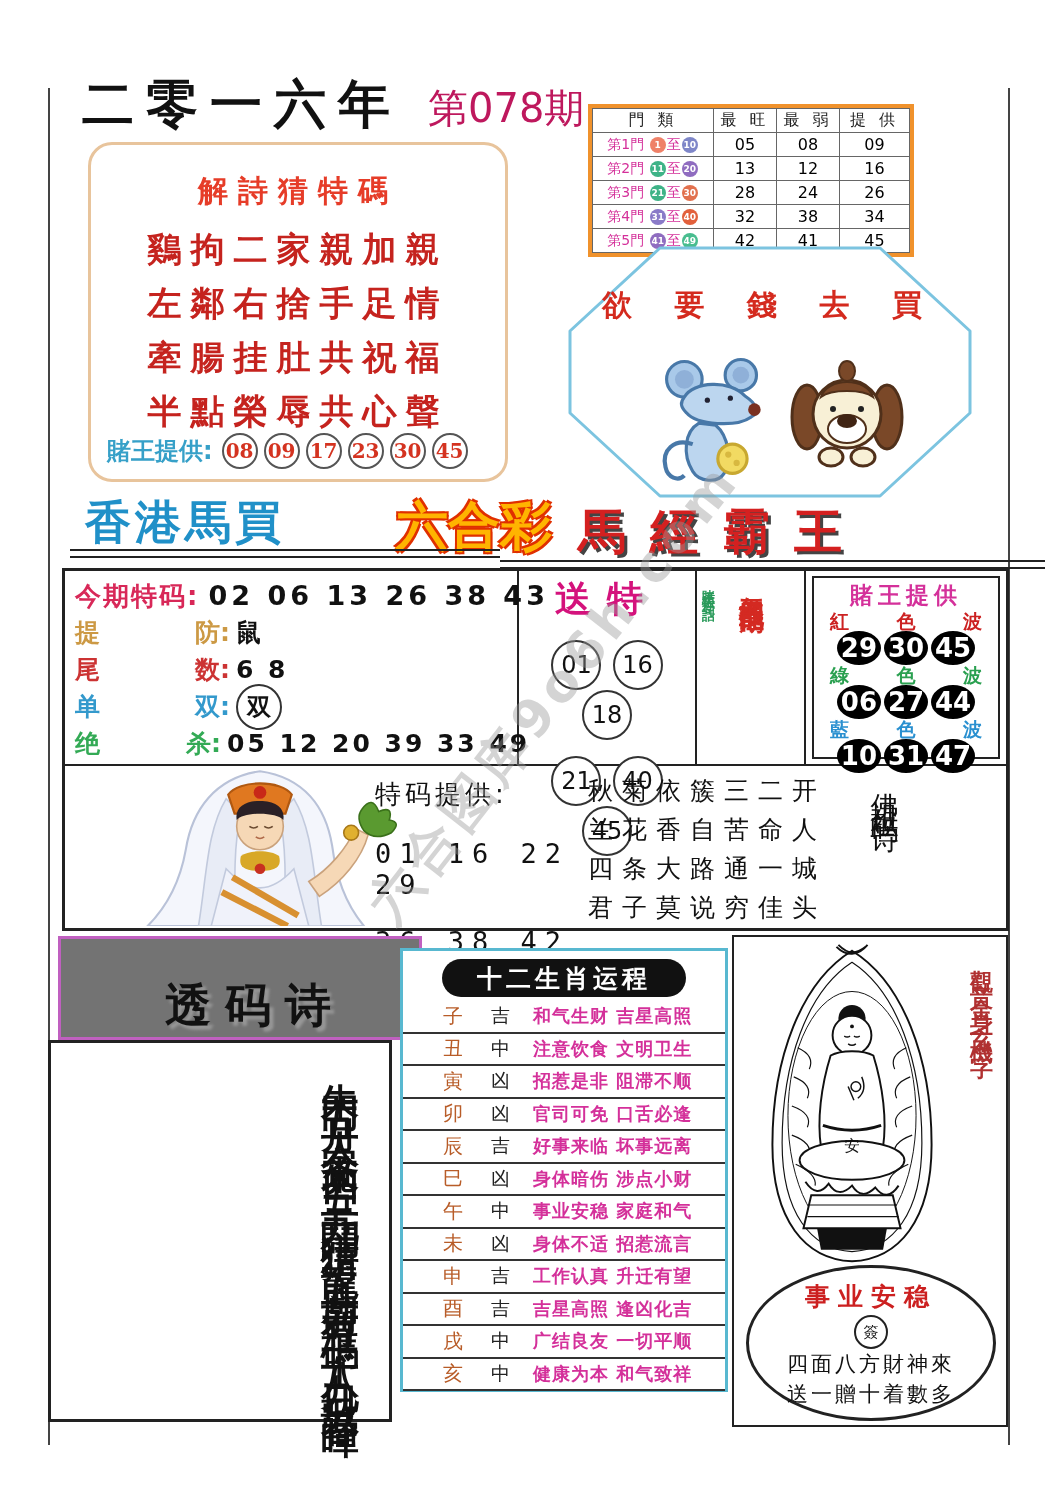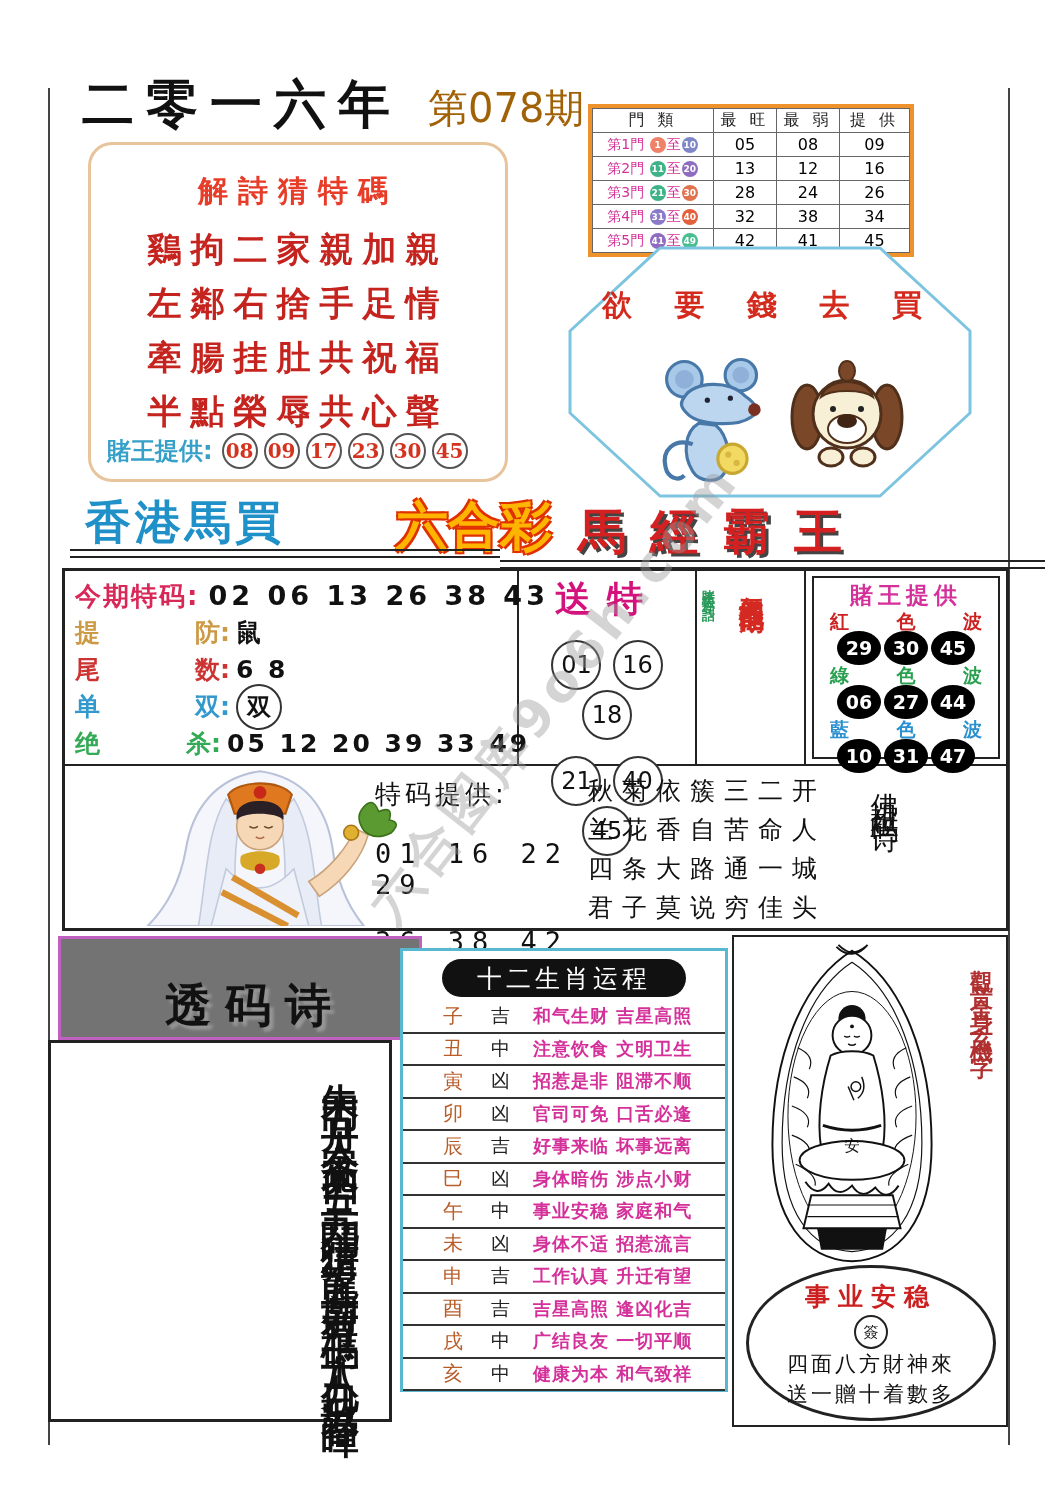--- a/index.html
+++ b/index.html
@@ -4,21 +4,21 @@
 <style>
   html,body{margin:0;padding:0;background:#e9e9e9;}
   #page{position:relative;width:1063px;height:1496px;background:#ffffff;margin:0 auto;
         font-family:"DejaVu Sans",sans-serif;overflow:hidden;}
   .abs{position:absolute;}
   
   #frame{left:48px;top:88px;width:958px;height:1357px;border-left:2px solid #444;border-right:2px solid #444;}
   
   #hdr{left:82px;top:70px;white-space:nowrap;}
   #hdr .year{font-family:"DejaVu Serif",serif;font-weight:bold;font-size:52px;letter-spacing:12px;color:#111;}
-  #hdr .issue{font-size:40px;color:#a16207;margin-left:26px;}
+  #hdr .issue{font-size:40px;color:#be185d;margin-left:26px;}
   
   #poembox{left:88px;top:142px;width:414px;height:334px;border:3px solid #e8c49c;border-radius:24px;background:#fff;}
   #poembox .title{margin-top:26px;text-align:center;color:#e63c28;font-weight:bold;font-size:30px;letter-spacing:10px;}
   #poembox .line{text-align:center;color:#c5231e;font-family:"DejaVu Serif",serif;font-weight:bold;
                  font-size:34px;letter-spacing:9px;line-height:54px;}
   #poembox .lines{margin-top:10px;}
   #provrow{position:absolute;left:16px;bottom:10px;white-space:nowrap;display:flex;align-items:center;}
   #provrow .lbl{color:#36a0c8;font-weight:bold;font-size:24px;margin-right:6px;}
   .numcirc{display:inline-flex;align-items:center;justify-content:center;width:32px;height:32px;
            border:2px solid #555;border-radius:50%;color:#d43320;font-weight:bold;font-size:20px;
@@ -80,21 +80,21 @@
                   font-size:25px;font-weight:bold;letter-spacing:2px;font-family:"DejaVu Serif",serif;}
   
   #provider{position:absolute;left:741px;top:0;width:200px;height:193px;}
   #provider .inner{position:absolute;left:6px;top:5px;right:6px;bottom:5px;border:2px solid #222;text-align:center;}
   #provider .title{color:#d4309a;font-weight:bold;font-size:23px;letter-spacing:5px;margin-top:2px;
                    font-family:"DejaVu Serif",serif;}
   .wavelabel{display:flex;justify-content:space-between;padding:0 16px;font-size:19px;font-weight:bold;
              font-family:"DejaVu Serif",serif;line-height:20px;}
   .wave-red{color:#cc2222;} .wave-green{color:#2aa050;} .wave-blue{color:#2a90d0;}
   .oval{display:inline-flex;align-items:center;justify-content:center;width:44px;height:34px;background:#000;
-        border-radius:50%;color:#fff;font-weight:bold;font-size:19px;margin:0 -1px;}
+        border-radius:50%;color:#fff;font-weight:bold;font-size:26px;margin:0 -1px;}
   
   #offerblk{position:absolute;left:310px;top:206px;width:260px;}
   #offerblk .lbl{font-size:26px;color:#111;letter-spacing:4px;}
   #offerblk .n{font-size:27px;color:#111;letter-spacing:8px;margin-top:26px;font-family:"DejaVu Sans Mono",monospace;}
   #versblk{position:absolute;left:523px;top:200px;width:280px;}
   #versblk .vl{font-size:25px;color:#111;letter-spacing:9px;line-height:39px;white-space:nowrap;}
   #fovert{position:absolute;left:800px;top:200px;height:150px;writing-mode:vertical-rl;font-size:28px;
           color:#111;letter-spacing:8px;font-family:"DejaVu Serif",serif;}
   
   #touma{left:58px;top:936px;width:328px;height:98px;border:3px solid #c060c0;background:#737373;
@@ -102,21 +102,21 @@
   #touma .t{font-size:46px;font-weight:bold;color:#111;letter-spacing:14px;text-shadow:4px 4px 3px #999;
             font-family:"DejaVu Serif",serif;}
   
   #callig{left:48px;top:1040px;width:338px;height:376px;border:3px solid #222;background:#fff;}
   #callig .cols{position:absolute;left:10px;top:10px;right:10px;bottom:10px;writing-mode:vertical-rl;}
   #callig .col{display:inline-block;font-family:"DejaVu Serif",serif;font-weight:bold;font-size:38px;
                letter-spacing:12px;color:#111;margin-left:28px;margin-right:14px;}
   
   #zodiac{left:400px;top:948px;width:322px;height:438px;border:3px solid #58b8d0;background:#fff;}
   #zodiac .pill{margin:8px auto 4px auto;width:244px;height:38px;background:#111;border-radius:19px;
-                color:#fff;font-weight:normal;font-size:25px;letter-spacing:4px;display:flex;
+                color:#fff;font-weight:bold;font-size:25px;letter-spacing:4px;display:flex;
                 align-items:center;justify-content:center;}
   .zrow{display:flex;align-items:center;height:30.5px;border-bottom:2px solid #333;white-space:nowrap;}
   .zrow .sign{margin-left:40px;width:26px;color:#b85c28;font-size:20px;font-family:"DejaVu Serif",serif;}
   .zrow .luck{margin-left:22px;width:24px;color:#222;font-size:19px;}
   .zrow .txt{margin-left:18px;color:#d4309a;font-weight:bold;font-size:18px;letter-spacing:1px;
              font-family:"DejaVu Serif",serif;}
   
   #rightpanel{left:732px;top:935px;width:272px;height:488px;border:2px solid #222;background:#fff;}
   #rp-vert{position:absolute;right:8px;top:14px;writing-mode:vertical-rl;color:#b03030;font-weight:bold;
            font-size:23px;letter-spacing:14px;font-family:"DejaVu Serif",serif;}

